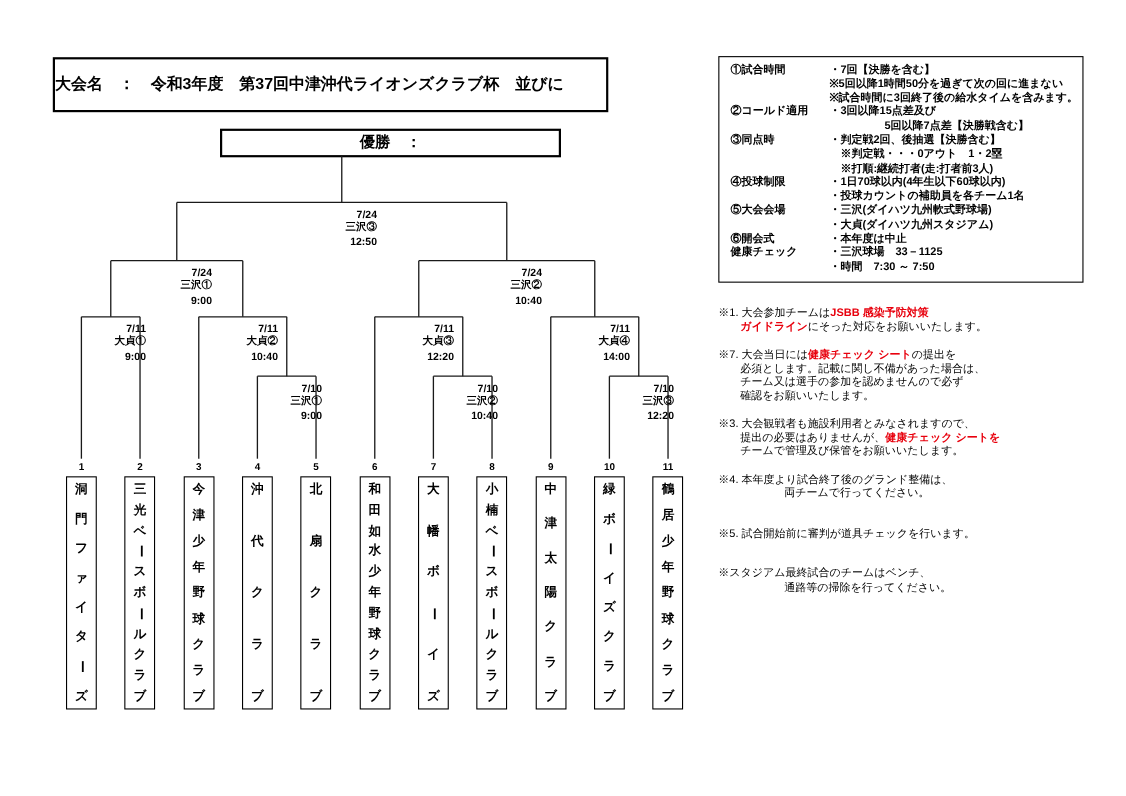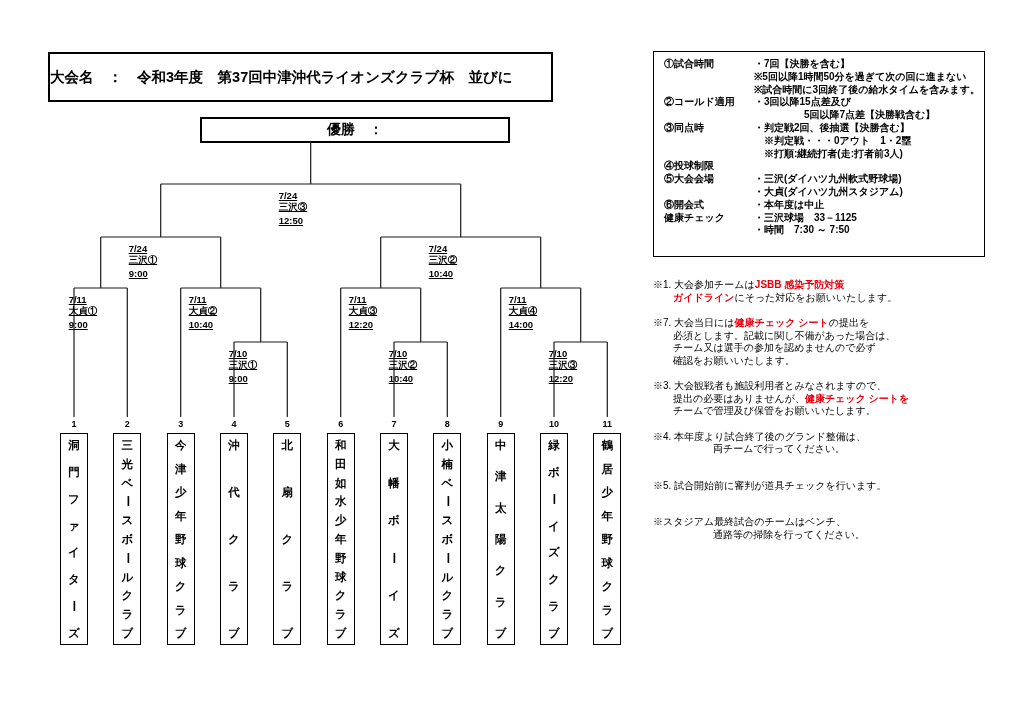--- a/index.html
+++ b/index.html
@@ -13,22 +13,22 @@
     justify-content:center; align-items:flex-start; text-align:center;
     font-weight:bold; font-size:14.5px; line-height:18px;
   }
   .champion-box {
     position:absolute; left:155px; top:117px; width:306px; height:22px;
     border:2px solid #000; display:flex; align-items:center; justify-content:center;
     font-weight:bold; font-size:14px;margin-left:45px;
   }
   .bracket-lines { position:absolute; left:0; top:0; pointer-events:none; }
   .match-label {
-    position:absolute; width:64px; text-align:left;
-    font-weight:bold; font-size:9.5px; line-height:11px;text-decoration:underline;
+    position:absolute; width:64px; text-align:right;
+    font-weight:bold; font-size:9.5px; line-height:11px;
   }
   .match-label .time { margin-top:3px; }
   .team-num {
     position:absolute; top:419px; width:20px; text-align:center;
     font-weight:bold; font-size:9px;
   }
   .team-box {
     position:absolute; top:433px; width:28px; height:212px;
     border:1.2px solid #000; box-sizing:border-box;
     display:flex; flex-direction:column; justify-content:space-between;
@@ -296,20 +296,22 @@
 　　　　　5回以降7点差【決勝戦含む】</div>
     </div>
     <div class="rule-row">
       <div class="rule-label">③同点時</div>
       <div class="rule-content">・判定戦2回、後抽選【決勝含む】
 　※判定戦・・・0アウト　1・2塁
 　※打順:継続打者(走:打者前3人)</div>
     </div>
     <div class="rule-row">
       <div class="rule-label">④投球制限</div>
+      <div class="rule-content">・1日70球以内(4年生以下60球以内)
+・投球カウントの補助員を各チーム1名</div>
     </div>
     <div class="rule-row">
       <div class="rule-label">⑤大会会場</div>
       <div class="rule-content">・三沢(ダイハツ九州軟式野球場)
 ・大貞(ダイハツ九州スタジアム)</div>
     </div>
     <div class="rule-row">
       <div class="rule-label">⑥開会式</div>
       <div class="rule-content">・本年度は中止</div>
     </div>

